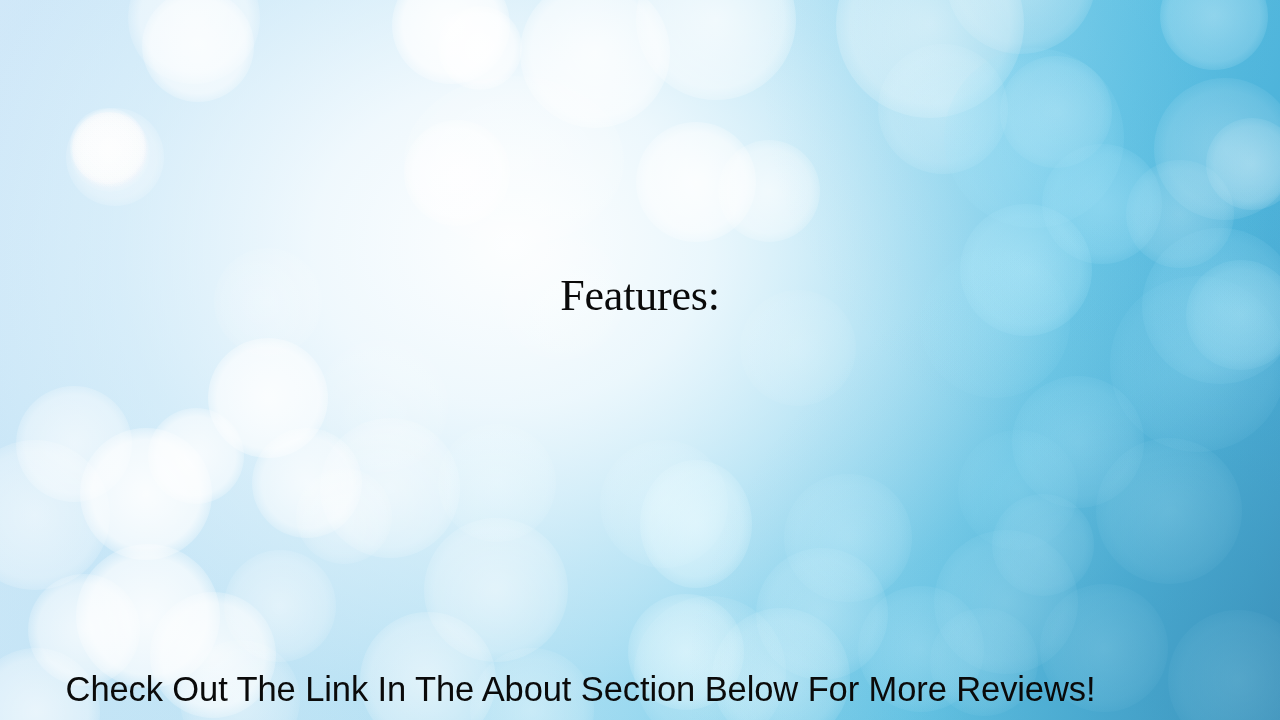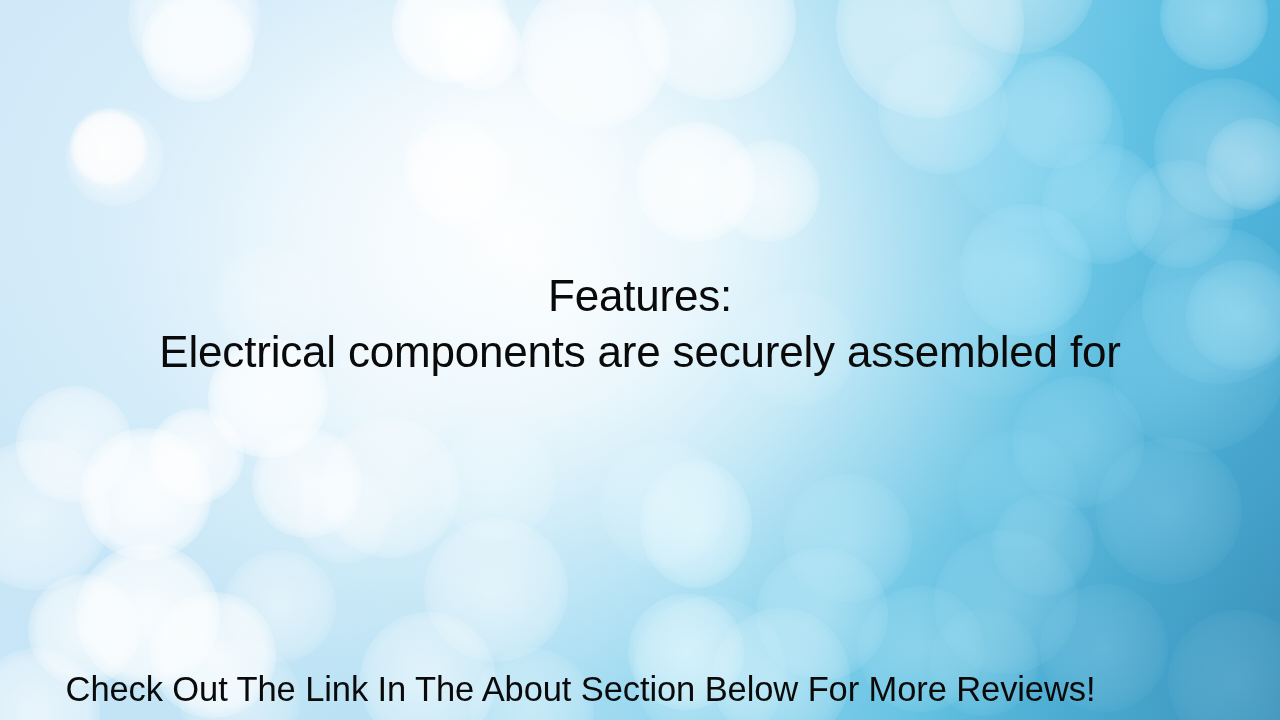--- a/index.html
+++ b/index.html
@@ -82,20 +82,21 @@
     width: 1280px;
     text-align: center;
     color: #0a0a0a;
     font-size: 44px;
     line-height: 56px;
     letter-spacing: -0.2px;
     white-space: nowrap;
   }
   #headline-block .hl-line {
     display: block;
+    font-family: Liberation Serif, serif;
   }
 
   #footer-banner {
     position: absolute;
     left: 0;
     top: 668px;
     width: 1161px;
     text-align: center;
     color: #0a0a0a;
     font-size: 34.5px;
@@ -217,18 +218,17 @@
     <div class="bokeh" style="left:214px;  top:248px;  width:108px; height:108px; background:radial-gradient(circle, rgba(255,255,255,0.30) 0%, rgba(255,255,255,0.14) 60%, rgba(255,255,255,0) 82%);"></div>
     <div class="bokeh" style="left:500px;  top:236px;  width:124px; height:124px; background:radial-gradient(circle, rgba(255,255,255,0.26) 0%, rgba(255,255,255,0.12) 60%, rgba(255,255,255,0) 82%);"></div>
     <div class="bokeh" style="left:740px;  top:290px;  width:116px; height:116px; background:radial-gradient(circle, rgba(246,253,255,0.24) 0%, rgba(246,253,255,0.11) 60%, rgba(246,253,255,0) 82%);"></div>
     <div class="bokeh" style="left:316px;  top:340px;  width:132px; height:132px; background:radial-gradient(circle, rgba(255,255,255,0.22) 0%, rgba(255,255,255,0.10) 60%, rgba(255,255,255,0) 82%);"></div>
 
     <div class="bg-shade"></div>
   </div>
 
   <div id="headline-block">
     <span class="hl-line">Features:</span>
-    <span class="hl-line">Electrical components are securely assembled for</span>
   </div>
 
   <div id="footer-banner">Check Out The Link In The About Section Below For More Reviews!</div>
 
 </div>
 
 </body></html>

